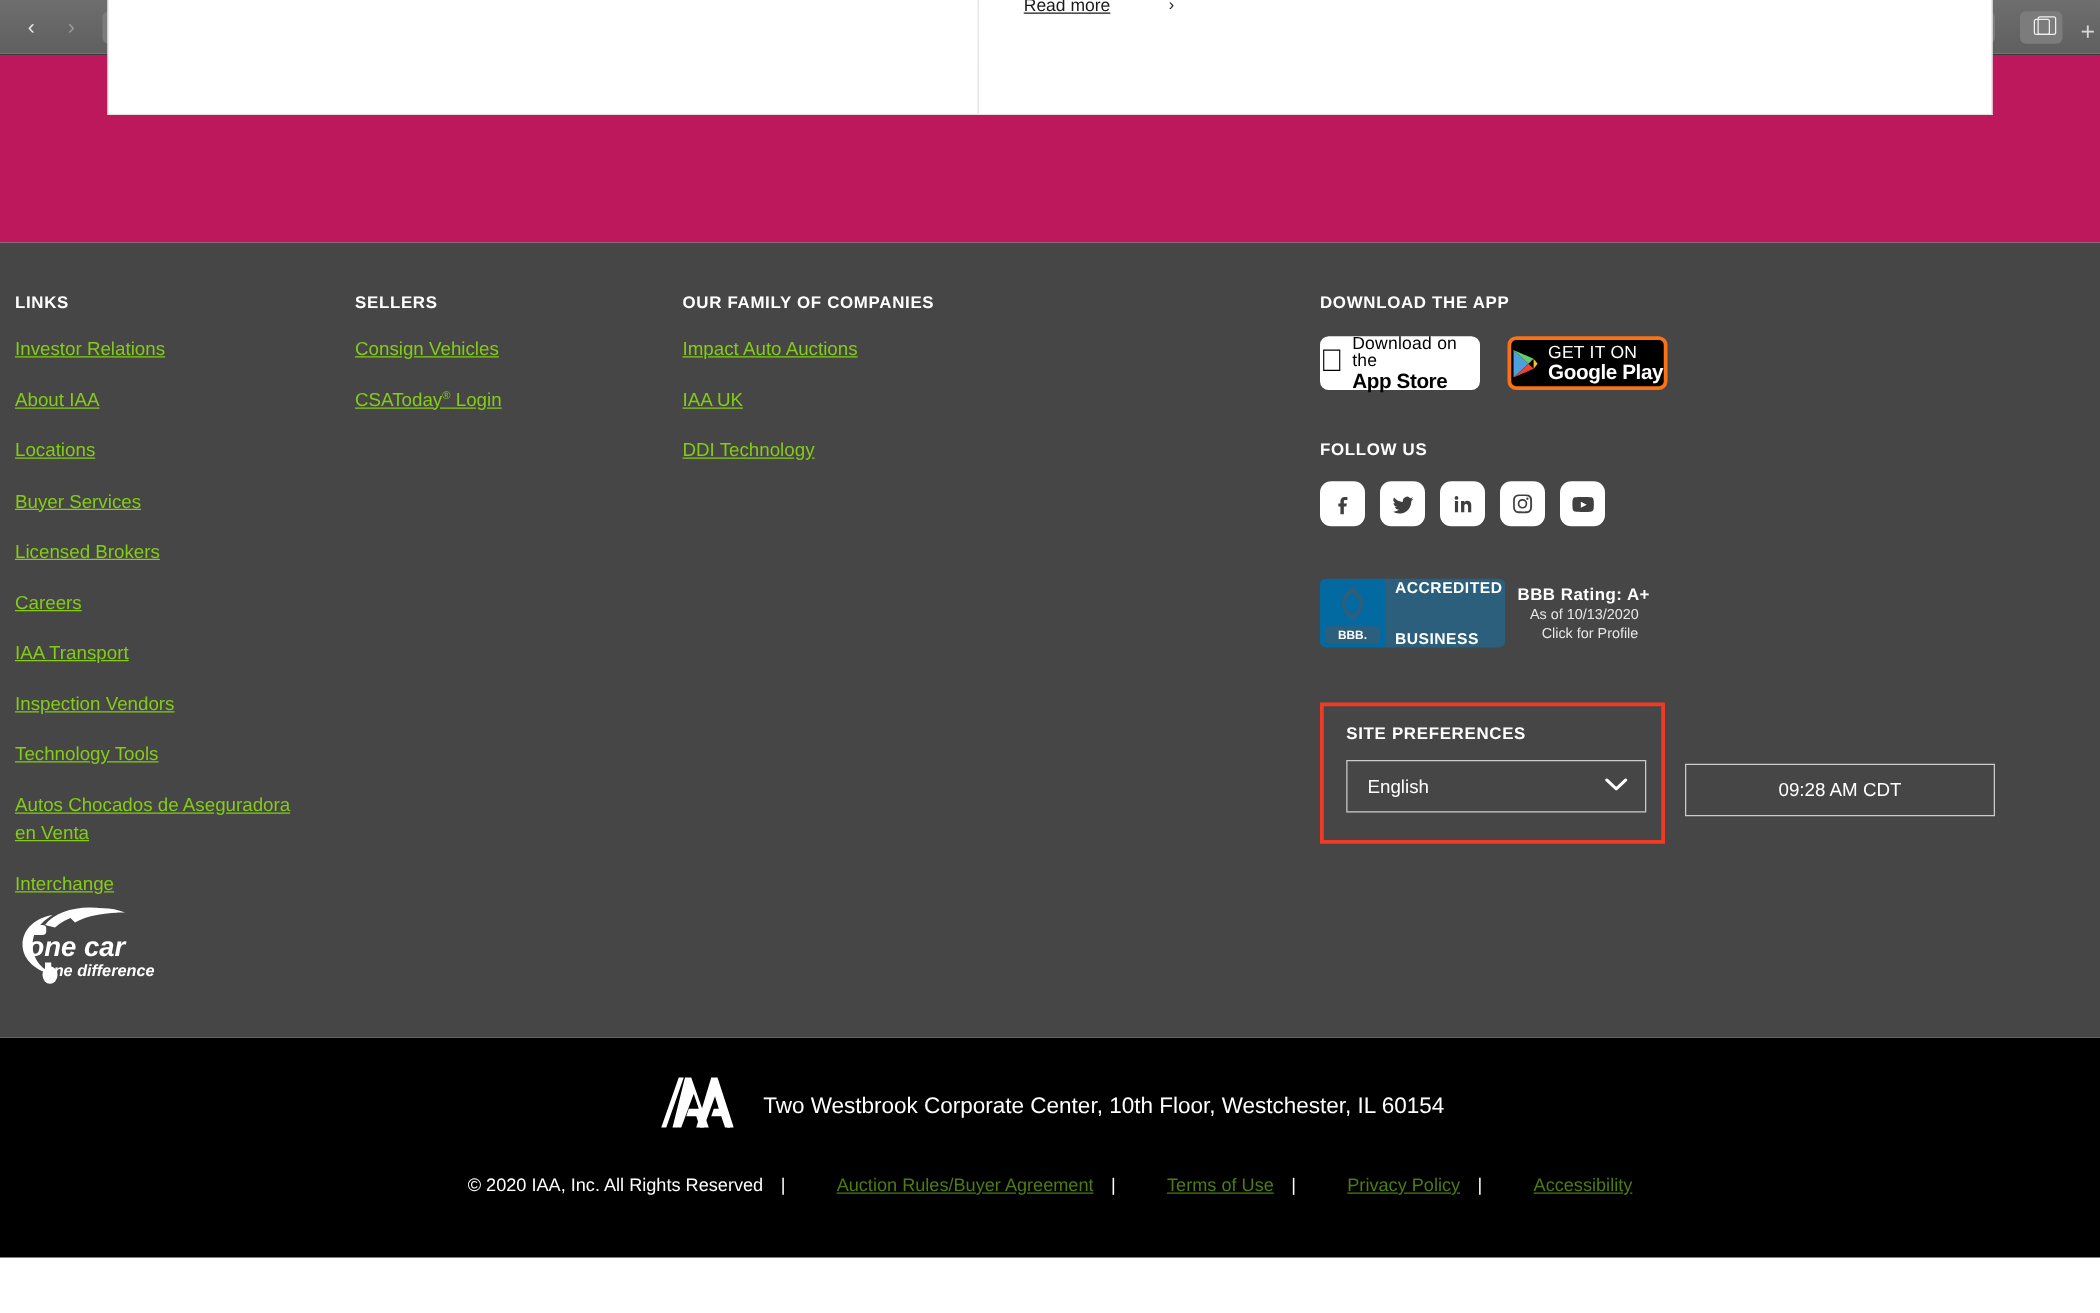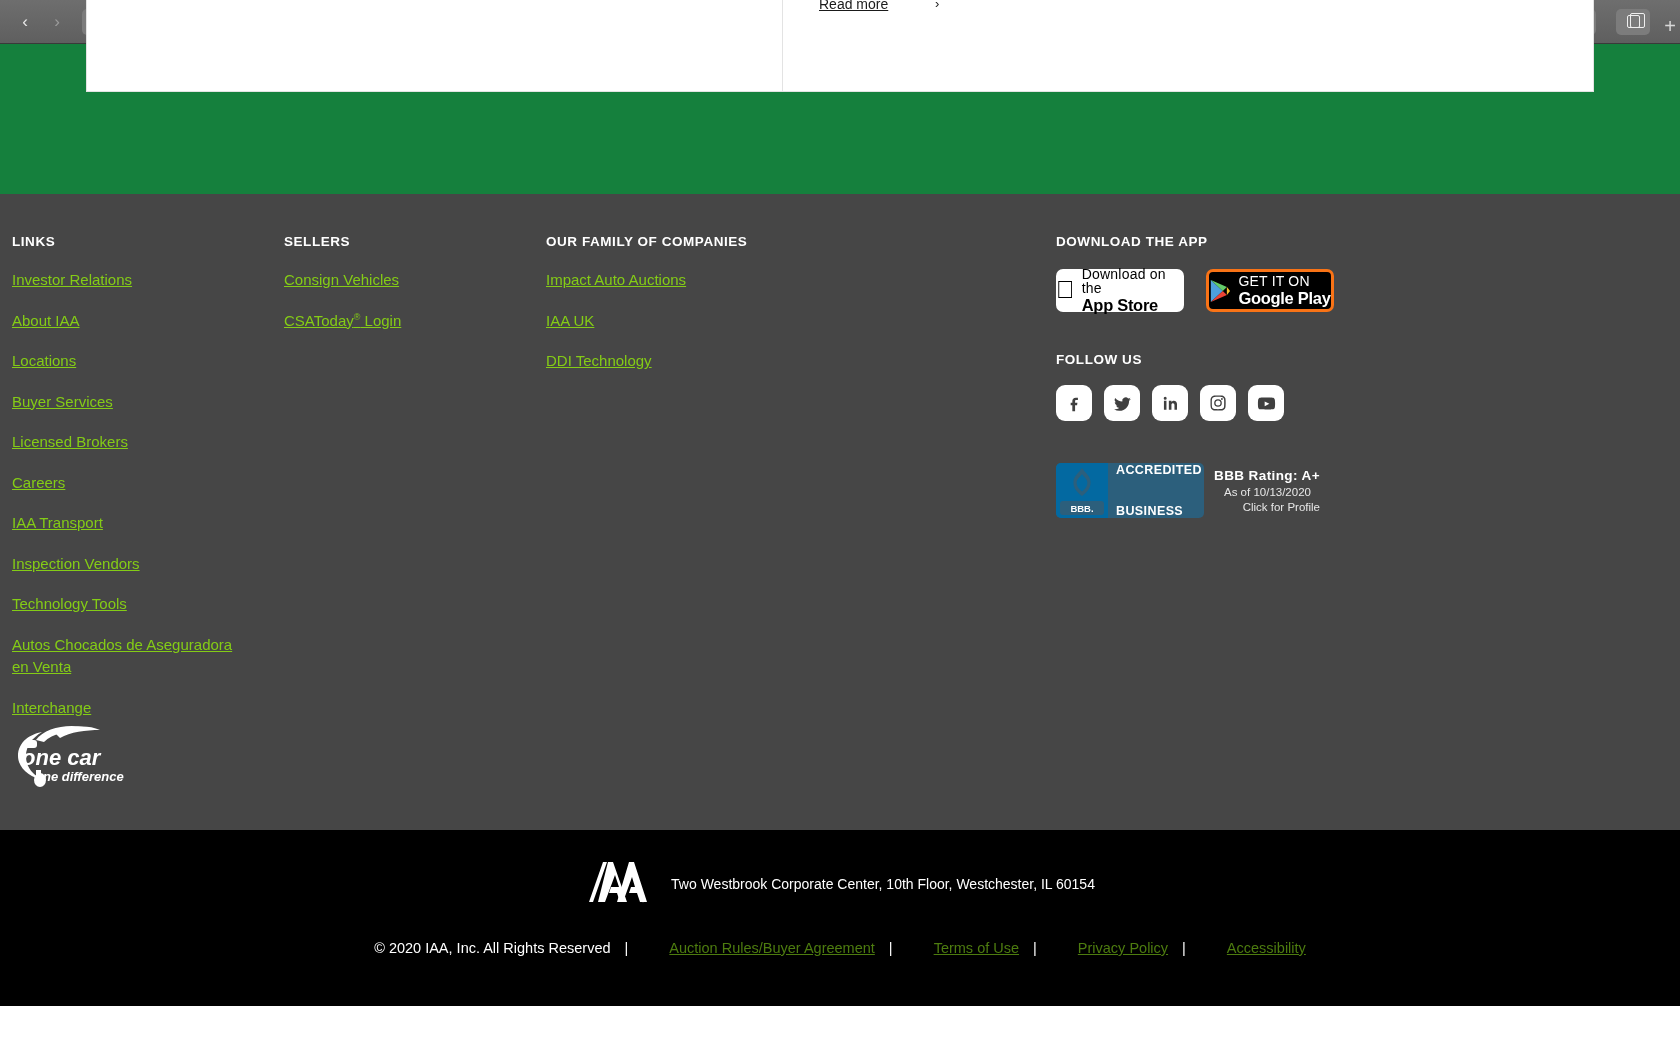--- a/index.html
+++ b/index.html
@@ -74,21 +74,21 @@
   .right-group { position: absolute; right: 30px; display: flex; gap: 10px; align-items: center; }
   .share-glyph { color:#efefef; font-size: 15px; line-height: 1; }
   .tabs-glyph { width: 13px; height: 13px; border: 1.4px solid #efefef; border-radius: 2px; position: relative; }
   .tabs-glyph:after {
     content: ""; position: absolute; left: 2.5px; top: -3.2px; width: 13px; height: 13px;
     border: 1.4px solid #efefef; border-radius: 2px;
   }
   .plus-btn { position: absolute; right: 4px; top: 16px; color: #d8d8d8; font-size: 20px; line-height: 1; }
 
   
-  .page-top { height: 150px; background: #15803d; position: relative; }
+  .page-top { height: 150px; background: #be185d; position: relative; }
   .card-row {
     position: absolute; top: -48px; left: 86px; right: 86px; height: 96px;
     display: flex;
   }
   .card-l { flex: 0 0 697px; border: 1px solid #e3e3e3; border-top: none; background:#fff; }
   .card-r { flex: 1; border: 1px solid #e3e3e3; border-top: none; border-left: none; background:#fff; position: relative; }
   .read-more {
     position: absolute; top: 0px; left: 36px;
     color: #1a1a1a; font-size: 14px; text-decoration: underline;
     white-space: nowrap;
@@ -159,21 +159,21 @@
   .bbb-right {
     flex: 1; color: #ffffff; display: flex; flex-direction: column;
     justify-content: space-between; padding-left: 8px;
   }
   .bbb-r1 { font-size: 12.5px; font-weight: bold; letter-spacing: .4px; }
   .bbb-r2 { font-size: 12.5px; font-weight: bold; letter-spacing: .4px; }
   .bbb-meta { display: flex; flex-direction: column; gap: 3px; }
   .bbb-rating { font-size: 13.5px; font-weight: bold; letter-spacing: .4px; color: #fff; }
   .bbb-asof, .bbb-click { font-size: 11.5px; color: #e7e7e7; text-align: center; }
   .bbb-asof { text-align: left; padding-left: 10px; }
-  .bbb-click { text-align: right; padding-left: 10px; }
+  .bbb-click { text-align: center; padding-left: 10px; }
 
   
   .prefs-row { display: flex; align-items: flex-end; gap: 16px; }
   .prefs-box {
     border: 3px solid #ef3b24; padding: 14px 18px 22px 18px; width: 276px;
   }
   .prefs-title { font-size: 13.5px; font-weight: bold; letter-spacing: .55px; margin-bottom: 14px; }
   .select {
     width: 240px; height: 42px; border: 1px solid #cccccc; background: transparent;
     color: #ffffff; font-size: 15px; display: flex; align-items: center;
@@ -190,21 +190,21 @@
   .onecar { position: absolute; left: 10px; bottom: 36px; width: 122px; height: 76px; }
 
   
   .bottom-bar {
     background: #000000; height: 176px; color: #ffffff;
     display: flex; flex-direction: column; align-items: center;
     justify-content: flex-start; padding-top: 30px;
   }
   .addr-row { display: flex; align-items: center; gap: 24px; margin-bottom: 32px; }
   .iaa-logo svg { width: 62px; height: 44px; fill: #ffffff; }
-  .addr-text { font-size: 14px; color: #ffffff; }
+  .addr-text { font-size: 18px; color: #ffffff; }
   .legal-row { display: flex; align-items: center; gap: 0; font-size: 14.5px; }
   .legal-copy { color: #ffffff; }
   .legal-sep { color: #ffffff; margin: 0 14px; }
   .legal-link { color: #4d7c0f; text-decoration: underline; margin-left: 27px; }
 </style>
 </head>
 <body>
 
 <div class="browser-bar">
   <div class="nav-group">
@@ -348,20 +348,34 @@
             <span class="bbb-r2">BUSINESS</span>
           </div>
         </div>
         <div class="bbb-meta">
           <span class="bbb-rating">BBB Rating: A+</span>
           <span class="bbb-asof">As of 10/13/2020</span>
           <span class="bbb-click">Click for Profile</span>
         </div>
       </div>
 
+      <div class="prefs-row">
+        <div class="prefs-box">
+          <div class="prefs-title">SITE PREFERENCES</div>
+          <div class="select">
+            <span>English</span>
+            <span class="chevron">
+              <svg viewBox="0 0 20 12">
+                  <path d="M1.5 1.5 10 9.5l8.5-8" stroke="#fff" stroke-width="2.6" fill="none" stroke-linecap="round" stroke-linejoin="round"></path>
+                </svg>
+            </span>
+          </div>
+        </div>
+        <div class="time-box">09:28 AM CDT</div>
+      </div>
     </div>
   </div>
 
   <div class="onecar">
     <svg viewBox="0 0 122 76" width="122" height="76">
       <path d="M26 22c10-14 38-18 58-10-18-2-40 2-50 12z" fill="#ffffff"></path>
       <path d="M46 16c12-8 30-10 44-4-14 0-30 2-40 8z" fill="#ffffff"></path>
       <path d="M8 38c0-14 12-22 24-24-10 6-16 14-16 24 0 12 8 20 18 24-14-2-26-12-26-24z" fill="#ffffff"></path>
       <ellipse cx="30" cy="62" rx="6" ry="7" fill="#ffffff"></ellipse>
       <rect x="26" y="52" width="5" height="10" fill="#ffffff"></rect>

